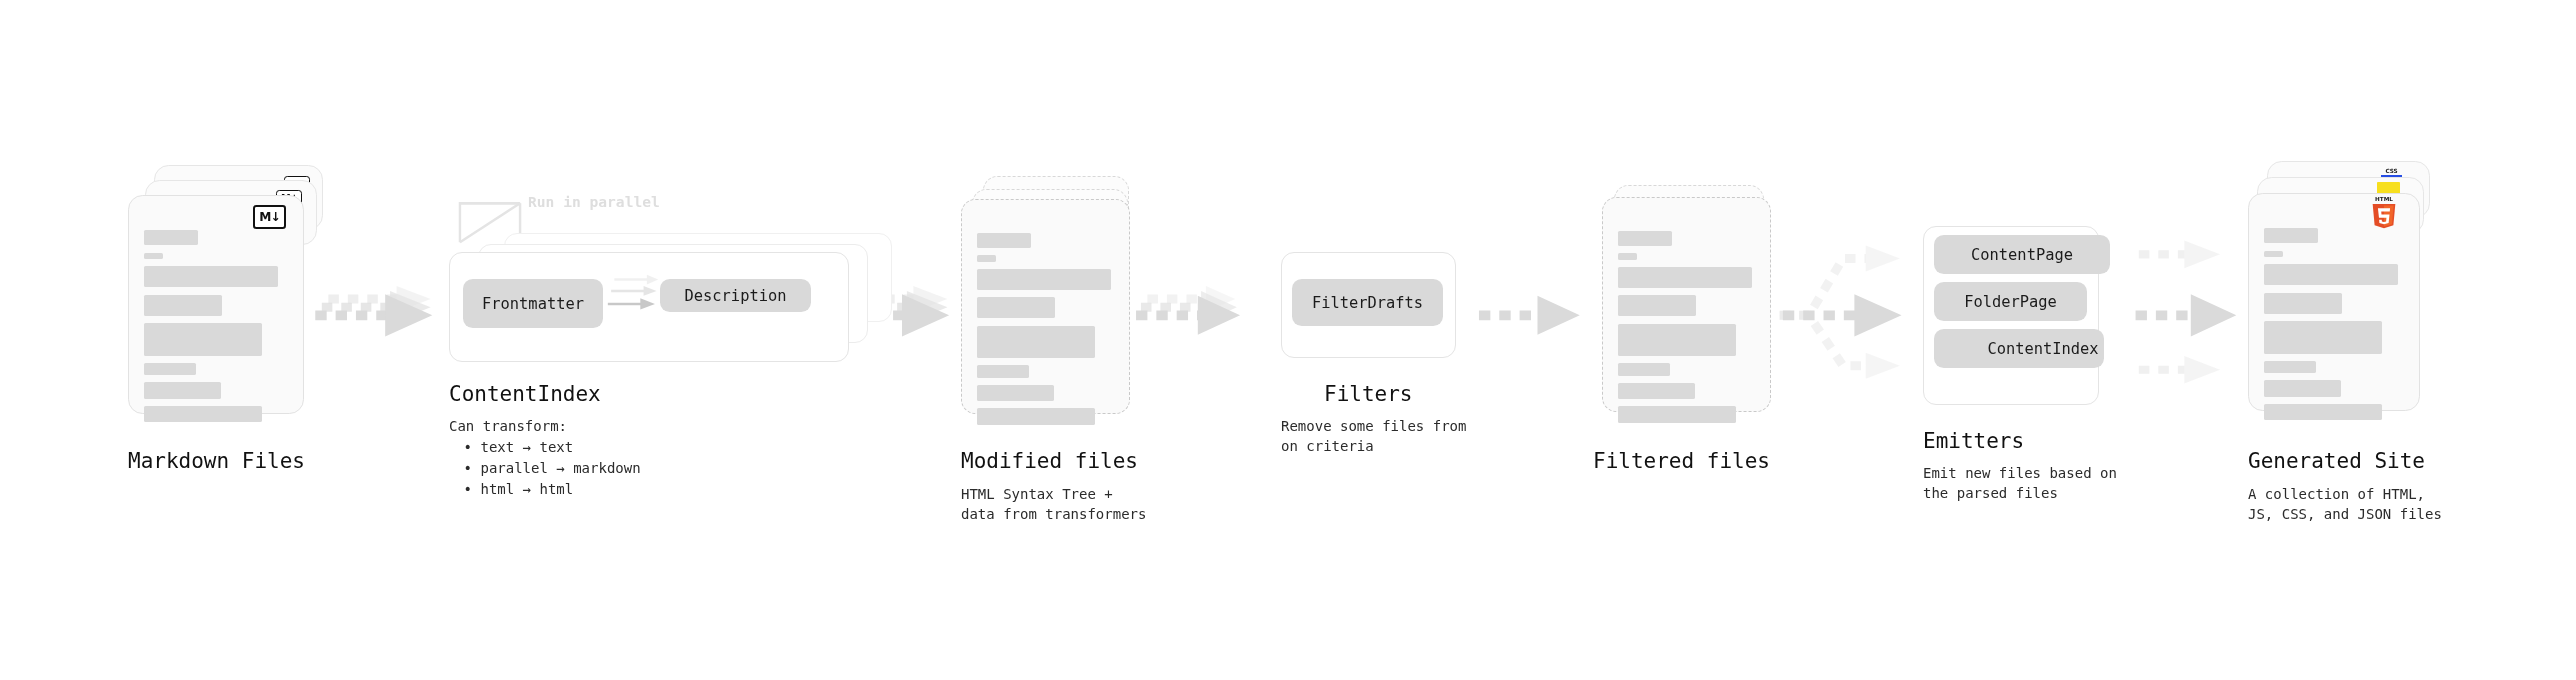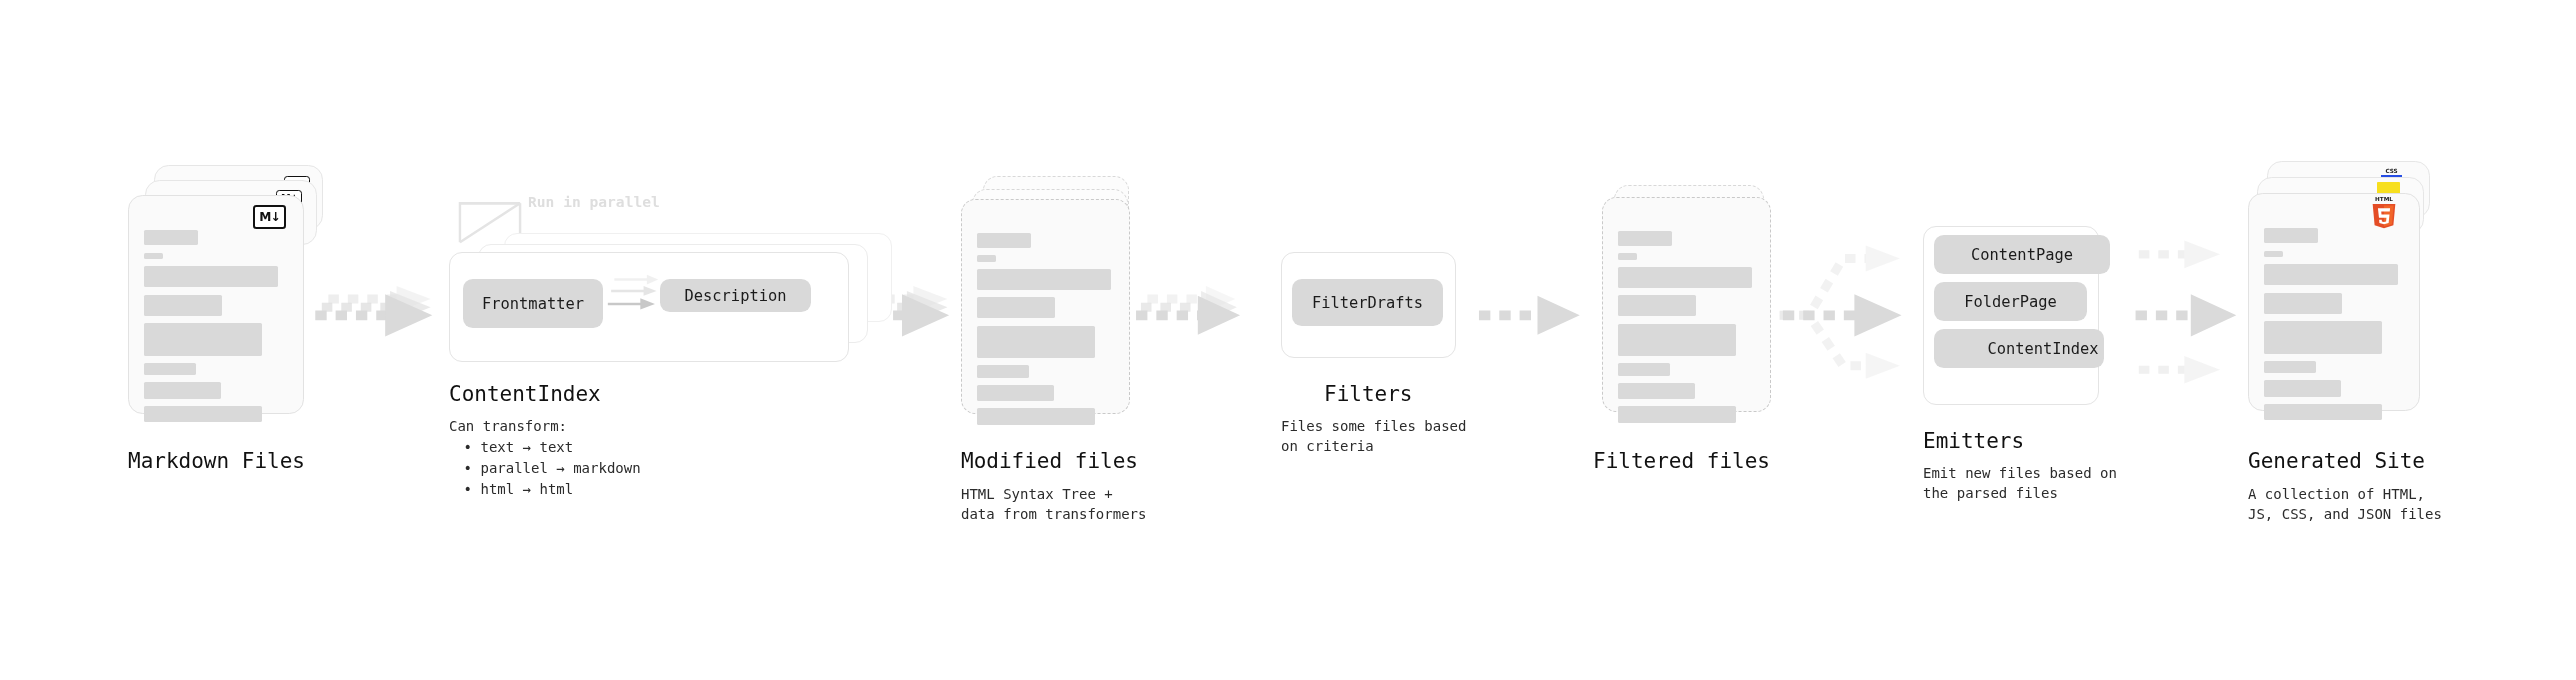--- a/index.html
+++ b/index.html
@@ -303,21 +303,21 @@
     <div class="title" style="left:961px;top:449px;">Modified files</div>
     <div class="subtitle" style="left:961px;top:484px;">HTML Syntax Tree +
 data from transformers</div>
   </div>
 
   <div>
     <div class="procbox" style="left:1281px;top:252px;width:175px;height:106px;"></div>
     <div class="chip" style="left:1292px;top:279px;width:151px;height:47px;">FilterDrafts</div>
 
     <div class="title" style="left:1281px;top:382px;margin-left:43px;">Filters</div>
-    <div class="subtitle" style="left:1281px;top:416px;">Files some files based
+    <div class="subtitle" style="left:1281px;top:416px;">Remove some files from
 on criteria</div>
   </div>
 
   <div>
     <div class="doccard dashed-ghost" style="left:1614px;top:185px;width:150px;height:57px;"></div>
 
     <div class="doccard dashed" style="left:1602px;top:197px;width:169px;height:215px;">
       <div class="bars" style="top:32.5px;left:14.6px;">
         <div class="bar" style="width:54px;height:15.4px;"></div>
         <div class="bar" style="width:19.5px;height:6.5px;"></div>

